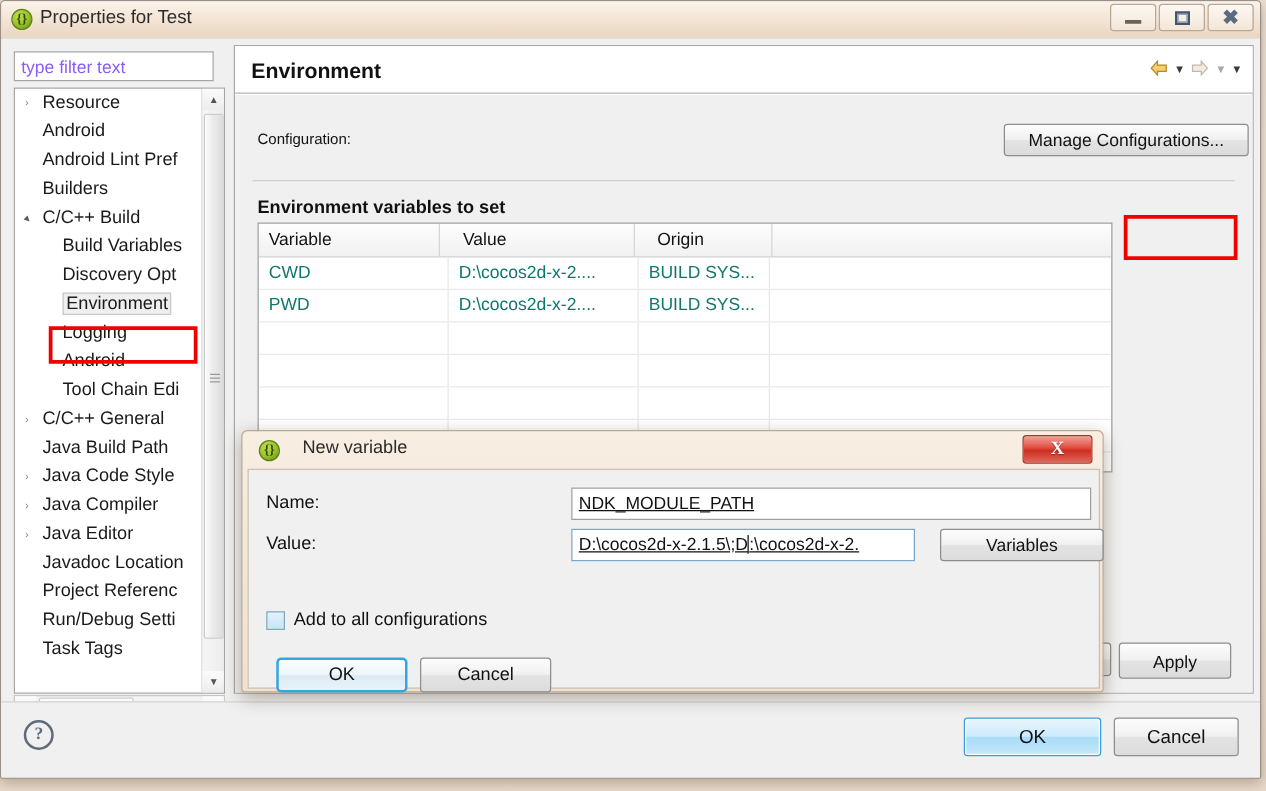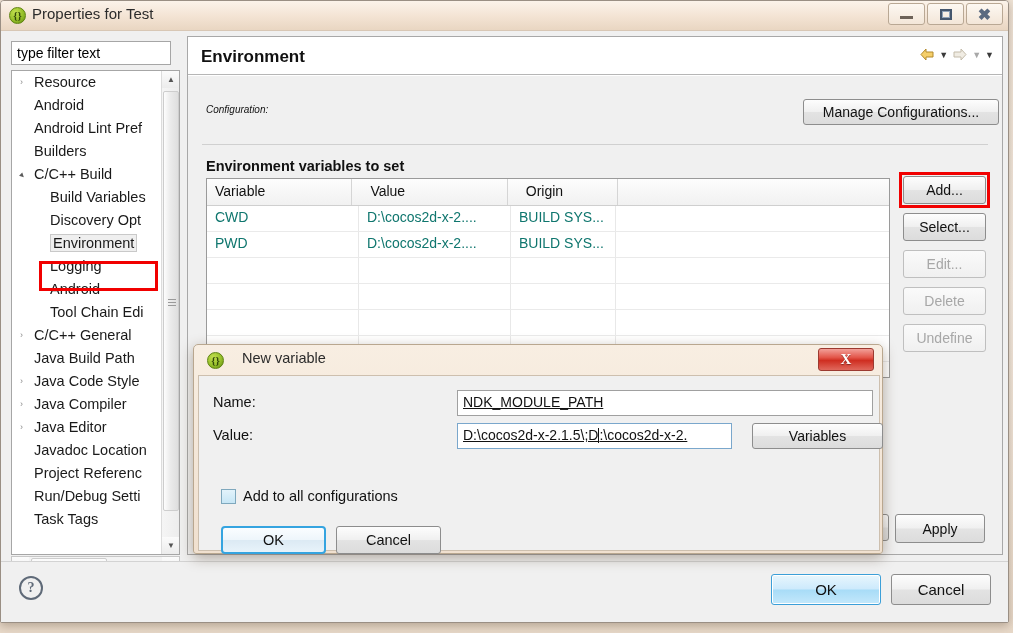--- a/index.html
+++ b/index.html
@@ -65,21 +65,21 @@
     position: absolute; left: 0; top: 30px;
     width: 1007px; height: 591px;
     background: #f0f0f0;
   }
 
   
   .filterbox {
     position: absolute; left: 10px; top: 10px;
     width: 160px; height: 24px;
     background: #fff; border: 1px solid #a6a6a6;
-    font-size: 14px; color: #000000;
+    font-size: 14px; color: #8b5cf6;
     padding: 3px 5px;
   }
   .treepane {
     position: absolute; left: 10px; top: 39px;
     width: 169px; height: 485px;
     background: #fff; border: 1px solid #a6a6a6;
     overflow: hidden;
   }
   .treelist { position:absolute; left:0; top:0; width:148px; }
   .titem {
@@ -170,21 +170,21 @@
   .chev { font-size:9px; color:#3a3a3a; }
   .chev.dim { color:#a8a8a8; }
 
   .content-body {
     position:absolute; left:0; top:39px; width:814px; height:478px;
     background:#f0f0f0;
   }
   .cfgrow {
     position:absolute; left:18px; top:23px; width:778px; height:28px;
   }
-  .cfglabel { position:absolute; left:0; top:5px; font-size:10px; color:#111;font-style:italic; }
+  .cfglabel { position:absolute; left:0; top:5px; font-size:12px; color:#111; }
   .combo {
     position:absolute; left:118px; top:0; width:470px; height:26px;
     background: linear-gradient(180deg,#fcfcfc 0%, #eaeaea 55%, #e2e2e2 100%);
     border:1px solid #8a8a8a; border-radius:2px;
   }
   .combo .val { position:absolute; left:7px; top:4px; font-size:14px; color:#111; }
   .combo .cb-arrow {
     position:absolute; right:7px; top:9px;
     width:0;height:0;border-left:5px solid transparent;border-right:5px solid transparent;border-top:6px solid #2f2f2f;
   }
@@ -300,21 +300,21 @@
     background:#fff; border:1px solid #a0a0a0;
     font-size:14px; color:#111; padding:3px 5px;
     white-space:nowrap; overflow:hidden;text-decoration:underline;
   }
   .finput.focused { border:1px solid #7aa7cc; }
   .caret {
     display:inline-block; width:1px; height:15px;
     background:#111; vertical-align:-3px;
   }
   .varbtn { position:absolute; left:539px; top:0; width:131px; height:26px; }
-  .chkrow { position:absolute; left:14px; top:112px; display:flex; align-items:center; gap:7px;margin-left:8px; }
+  .chkrow { position:absolute; left:14px; top:112px; display:flex; align-items:center; gap:7px; }
   .chkbox {
     width:15px; height:15px;
     background: linear-gradient(180deg,#e3f3fb,#c7e6f5);
     border:1px solid #7fa8bd;
   }
   .chklabel { font-size:14.5px; color:#111; }
   .okmodal {
     position:absolute; left:22px; top:150px; width:105px; height:28px;
     background: linear-gradient(180deg,#fafdff 0%, #eef6fb 48%, #dceaf4 52%, #e8f3fa 100%);
     border:2px solid #35a4e0; border-radius:4px;
@@ -463,27 +463,20 @@
                 </div>
                 <div class="trow">
                   <div class="td c1"></div>
                   <div class="td c2"></div>
                   <div class="td c3"></div>
                   <div class="td c4"></div>
                 </div>
               </div>
           </div>
 
-          <div class="btncol" id="btncol">
-              <div class="btn">Add...</div>
-              <div class="btn">Select...</div>
-              <div class="btn disabled">Edit...</div>
-              <div class="btn disabled">Delete</div>
-              <div class="btn disabled">Undefine</div>
-            </div>
           <div class="addwrap annot"></div>
 
           <div class="btn restore">Restore Defaults</div>
           <div class="btn applyb">Apply</div>
         </div>
       </div>
 
       <div class="footer">
         <div class="helpicon">?</div>
         <div class="okmain">OK</div>

